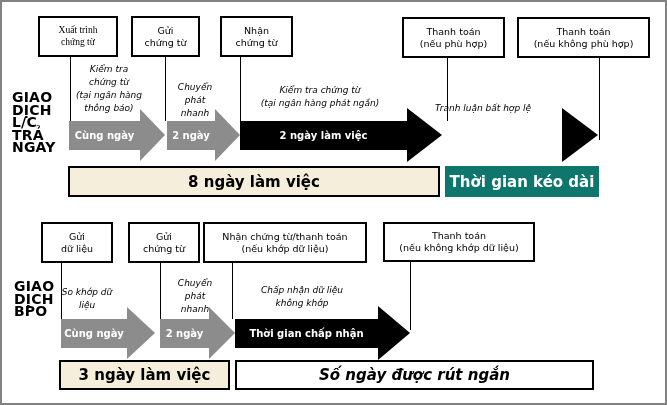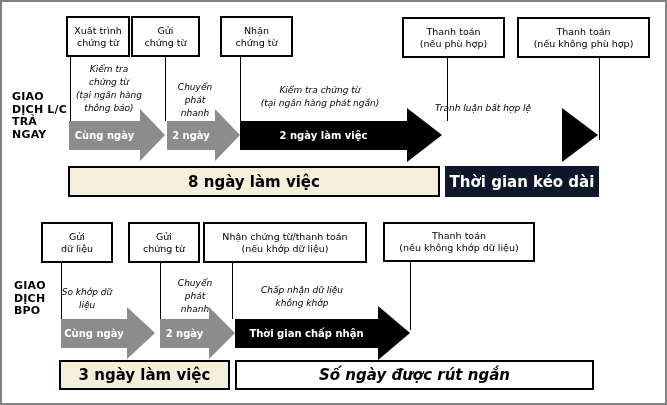--- a/index.html
+++ b/index.html
@@ -1,50 +1,50 @@
 <!DOCTYPE html>
 <html><head>
 <meta charset="utf-8">
 <style>
   html,body{margin:0;padding:0;background:#fff;}
   body{font-family:"DejaVu Sans","Liberation Sans",sans-serif;color:#000;}
   .canvas{position:relative;width:667px;height:405px;box-sizing:border-box;
           border:2px solid #828282;background:#fff;overflow:hidden;}
-  .rowlabel{position:absolute;font-weight:bold;font-size:11px;line-height:12.5px;
+  .rowlabel{position:absolute;font-weight:bold;font-size:14px;line-height:12.5px;
             white-space:pre-line;letter-spacing:.2px;}
   .box{position:absolute;background:#fff;border:2px solid #000;box-sizing:border-box;
        display:flex;align-items:center;justify-content:center;text-align:center;
        font-size:9.5px;line-height:1.25;white-space:pre-line;}
   .conn{position:absolute;width:1px;background:#000;}
   .ann{position:absolute;font-style:italic;font-size:9px;line-height:13px;
        white-space:pre-line;text-align:center;}
   .ann.center{text-align:center;}
   .abody{position:absolute;display:flex;align-items:center;justify-content:center;
          color:#fff;font-weight:bold;font-size:10px;white-space:nowrap;overflow:visible;}
   .abody.gray{background:#8c8c8c;}
   .abody.black{background:#000;}
   .ahead{position:absolute;width:0;height:0;border-top-style:solid;border-bottom-style:solid;
          border-left-style:solid;border-top-color:transparent;border-bottom-color:transparent;}
   .bar{position:absolute;box-sizing:border-box;display:flex;align-items:center;
        justify-content:center;font-weight:bold;font-size:15px;white-space:nowrap;}
   .bar.cream{background:#f5eeda;border:2px solid #000;}
-  .bar.blackbar{background:#0f172a;color:#fff;}
+  .bar.blackbar{background:#0f766e;color:#fff;}
   .bar.white{background:#fff;border:2px solid #000;}
 </style>
 </head>
 <body>
 
 <div class="canvas">
 
   <div class="rowlabel" style="left:10px;top:89px;width:58px;">GIAO
 DỊCH L/C
 TRẢ
 NGAY</div>
 
-  <div class="box" style="left:64px;top:14px;width:64px;height:41px;">Xuất trình
+  <div class="box" style="left:36px;top:14px;width:80px;height:41px;font-family:Liberation Serif, serif;">Xuất trình
 chứng từ</div>
   <div class="box" style="left:129px;top:14px;width:69px;height:41px;">Gửi
 chứng từ</div>
   <div class="box" style="left:218px;top:14px;width:73px;height:41px;">Nhận
 chứng từ</div>
   <div class="box" style="left:400px;top:15px;width:103px;height:41px;">Thanh toán
 (nếu phù hợp)</div>
   <div class="box" style="left:515px;top:15px;width:133px;height:41px;">Thanh toán
 (nếu không phù hợp)</div>
 

